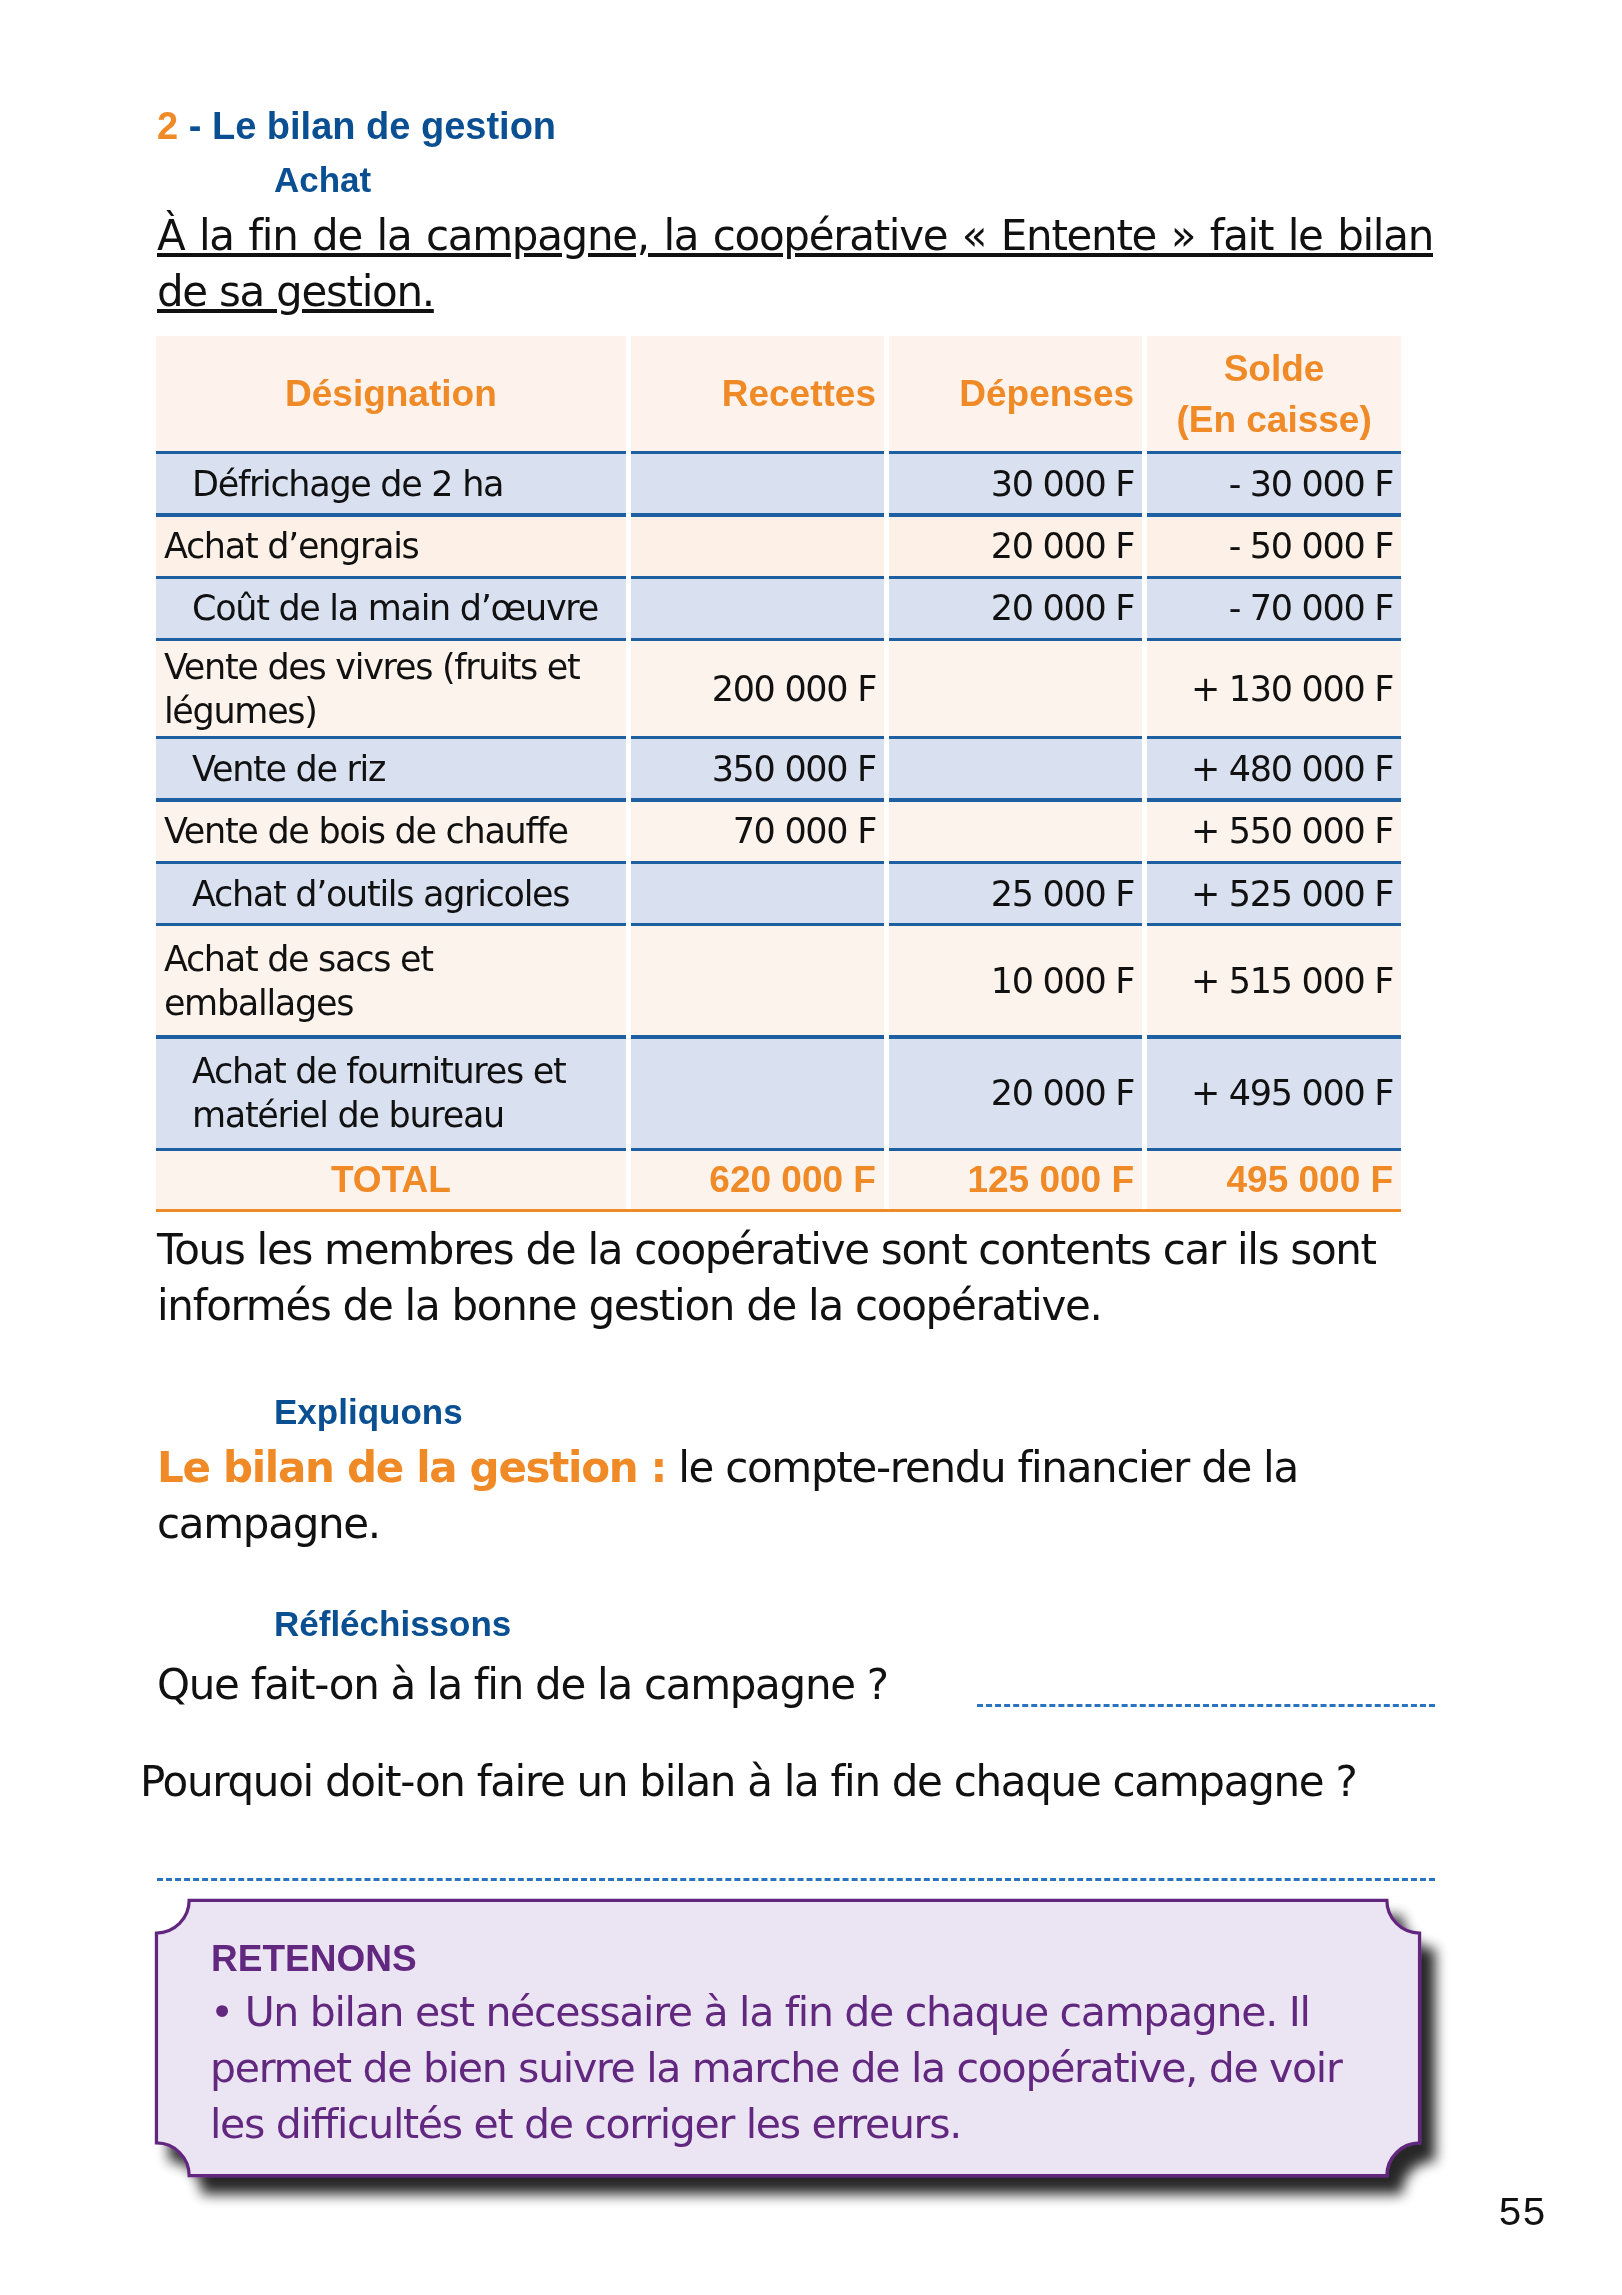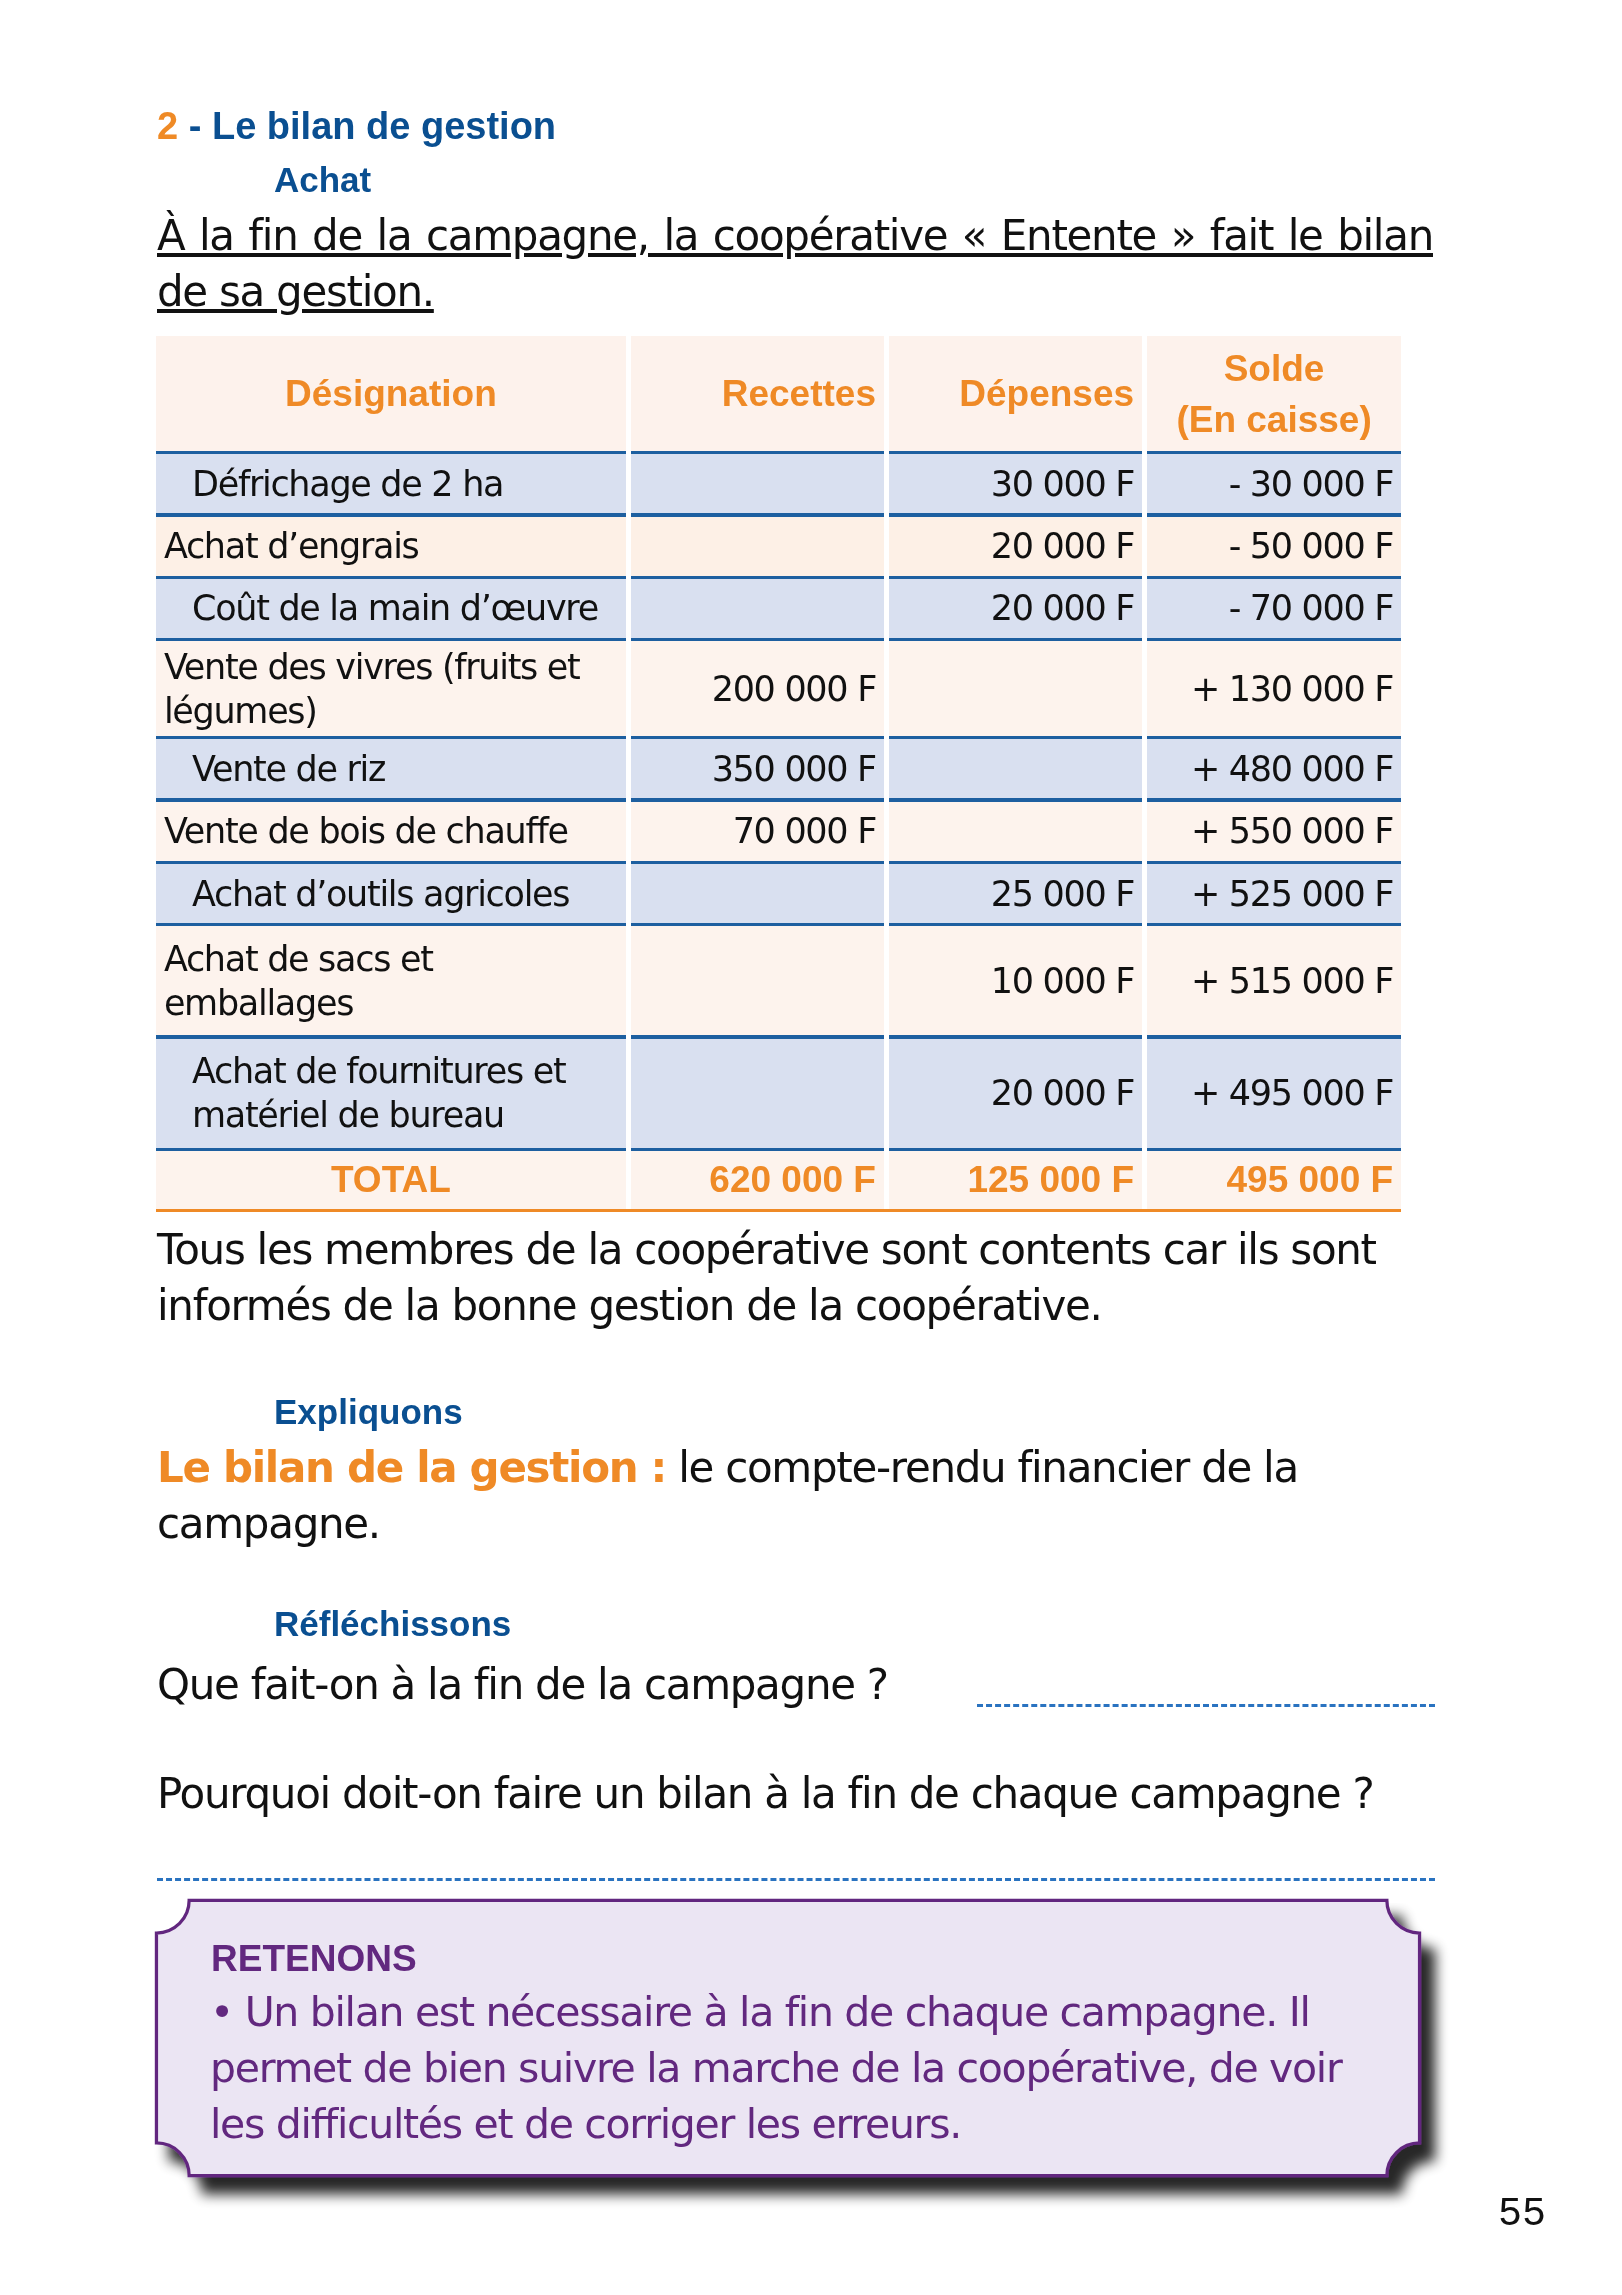--- a/index.html
+++ b/index.html
@@ -210,21 +210,21 @@
 </div>
 
 <div class="abs para" style="left:157px; top:1222px; width:1283px;">Tous les membres de la coopérative sont contents car ils sont informés de la bonne gestion de la coopérative.</div>
 
 <div class="abs subhead" style="left:274px; top:1392px;">Expliquons</div>
 <div class="abs para" style="left:157px; top:1440px; width:1230px;"><span class="term">Le bilan de la gestion :</span><span> le compte-rendu financier de la campagne.</span></div>
 
 <div class="abs subhead" style="left:274px; top:1604px;">Réfléchissons</div>
 <div class="abs para" style="left:157px; top:1657px; white-space:nowrap;">Que fait-on à la fin de la campagne ?</div>
 <div class="abs dash-line" style="left:977px; top:1704px; width:458px;"></div>
-<div class="abs para" style="left:157px; top:1754px; white-space:nowrap;margin-top:12px;">Pourquoi doit-on faire un bilan à la fin de chaque campagne ?</div>
+<div class="abs para" style="left:140px; top:1754px; white-space:nowrap;">Pourquoi doit-on faire un bilan à la fin de chaque campagne ?</div>
 <div class="abs dash-line" style="left:157px; top:1878px; width:1278px;"></div>
 
 <div class="abs retenons">
   <svg class="shape" width="1266" height="278" viewBox="0 0 1935 425">
     <defs>
       <filter id="shadow" x="-5%" y="-5%" width="115%" height="130%">
         <feGaussianBlur in="SourceAlpha" stdDeviation="10"></feGaussianBlur>
         <feOffset dx="22" dy="26" result="ob"></feOffset>
         <feComponentTransfer>
             <feFuncA type="linear" slope="0.85"></feFuncA>

